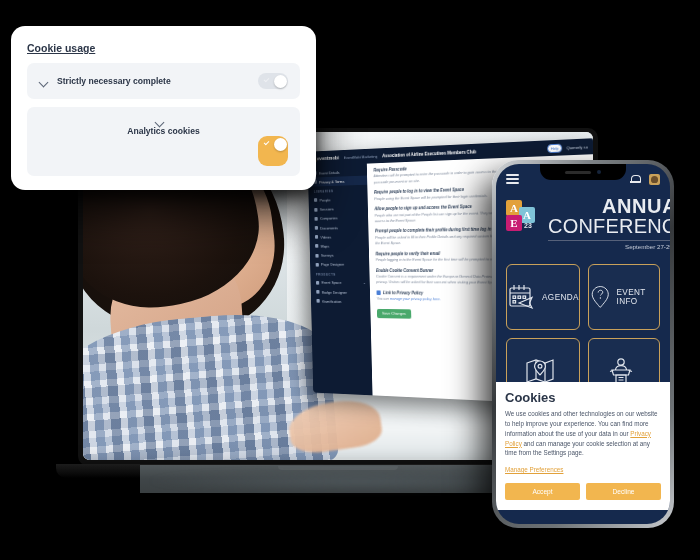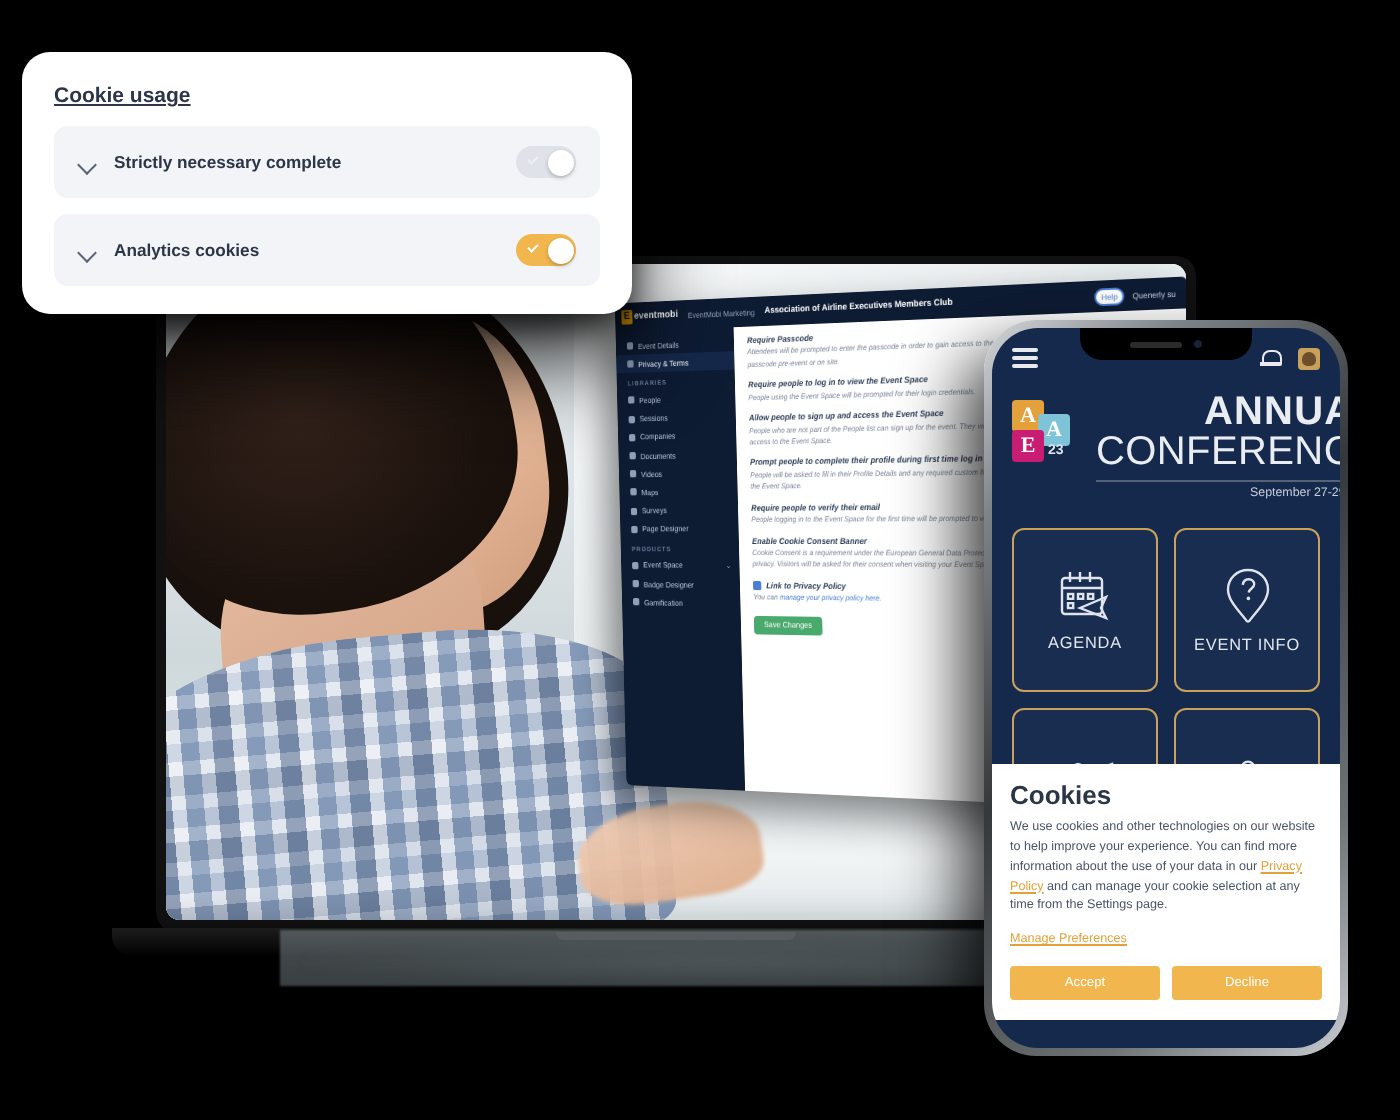--- a/index.html
+++ b/index.html
@@ -207,22 +207,22 @@
   .lg.e1 { left:0; top:15px; background:#c81d72; }
   .lg23 { position:absolute; left:18px; top:22px; color:#dfe3ea; font-size:7px; font-weight:bold; }
   .hero-txt { flex:1; text-align:right; color:#e9ecf1; }
   .hero-1 { font-size:20px; font-weight:bold; letter-spacing:.6px; line-height:1; font-family:"Liberation Sans", sans-serif; }
   .hero-2 { font-size:20px; letter-spacing:.2px; line-height:1.05; font-weight:400; }
   .hero-rule { height:1px; background:#56617a; margin:3px 0 2px 0; }
   .hero-3 { font-size:6.2px; color:#c6ccd8; }
 
   .tiles { padding: 4px 10px 0 10px; display:grid; grid-template-columns:1fr 1fr; gap:8px; }
   .tile {
-    border:1.4px solid #c9a15a; border-radius:6px; height:82px;
-    display:flex; flex-direction:column; align-items:center; justify-content:center; gap:5px;
+    border:1.4px solid #c9a15a; border-radius:6px; height:66px;
+    display:flex; flex-direction:row; align-items:center; justify-content:center; gap:5px;
     color:#e3e7ee; background:rgba(255,255,255,.02);
   }
   .tile-label { font-size:8.2px; letter-spacing:.4px; }
   .tile svg { display:block; }
 
   .ph-cookie {
     position:absolute; left:0; right:0; bottom:14px; background:#fff;
     padding:8px 9px 10px 9px; z-index:6;
   }
   .pc-title { font-size:13px; font-weight:bold; color:#2b3648; margin-bottom:4px; }
@@ -242,21 +242,21 @@
     background:#fff; border-radius:14px; padding:16px 16px 14px 16px;
     box-shadow: 0 22px 44px rgba(0,0,0,.85), 0 6px 14px rgba(0,0,0,.6);
     z-index: 20;
   }
   .cc-title { font-size:10.5px; font-weight:bold; color:#2c3648; margin-bottom:9px;text-decoration:underline; }
   .cc-desc { font-size:8.2px; line-height:1.62; color:#5b6576; margin-bottom:13px; }
   .cc-row {
     display:flex; align-items:center; background:#f2f4f7;
     border-radius:7px; padding:10px 12px; margin-bottom:8px;
   }
-  .cc-row:last-child { margin-bottom:0; }
+  .cc-row:last-child { margin-bottom:0;flex-direction:column; }
   .cc-chev {
     width:9px;height:9px; margin-right:9px; position:relative; flex:0 0 9px;
   }
   .cc-chev:before{
     content:""; position:absolute; left:1px; top:2px; width:6px;height:6px;
     border-right:1.3px solid #5b6576; border-bottom:1.3px solid #5b6576;
     transform: rotate(45deg);
   }
   .cc-label { font-size:8.6px; font-weight:bold; color:#2c3648; }
   .cc-toggle {

